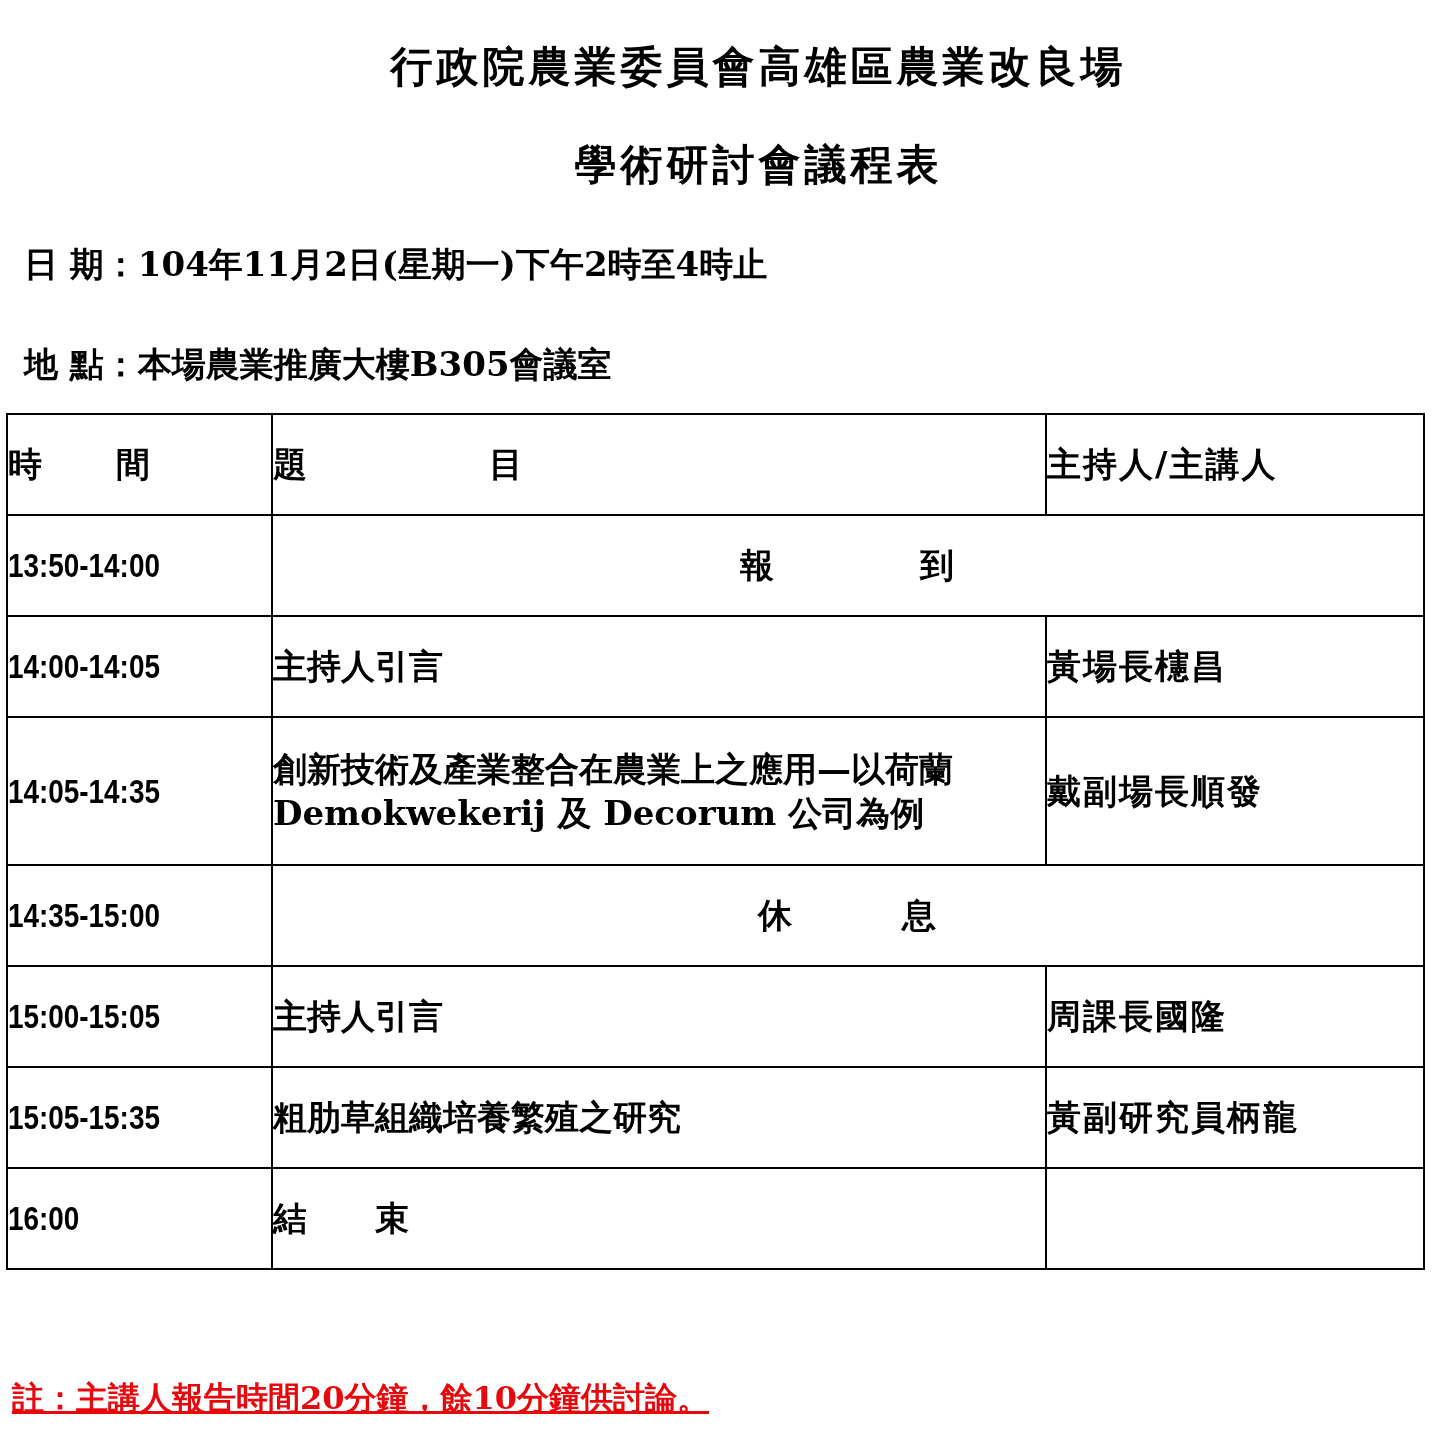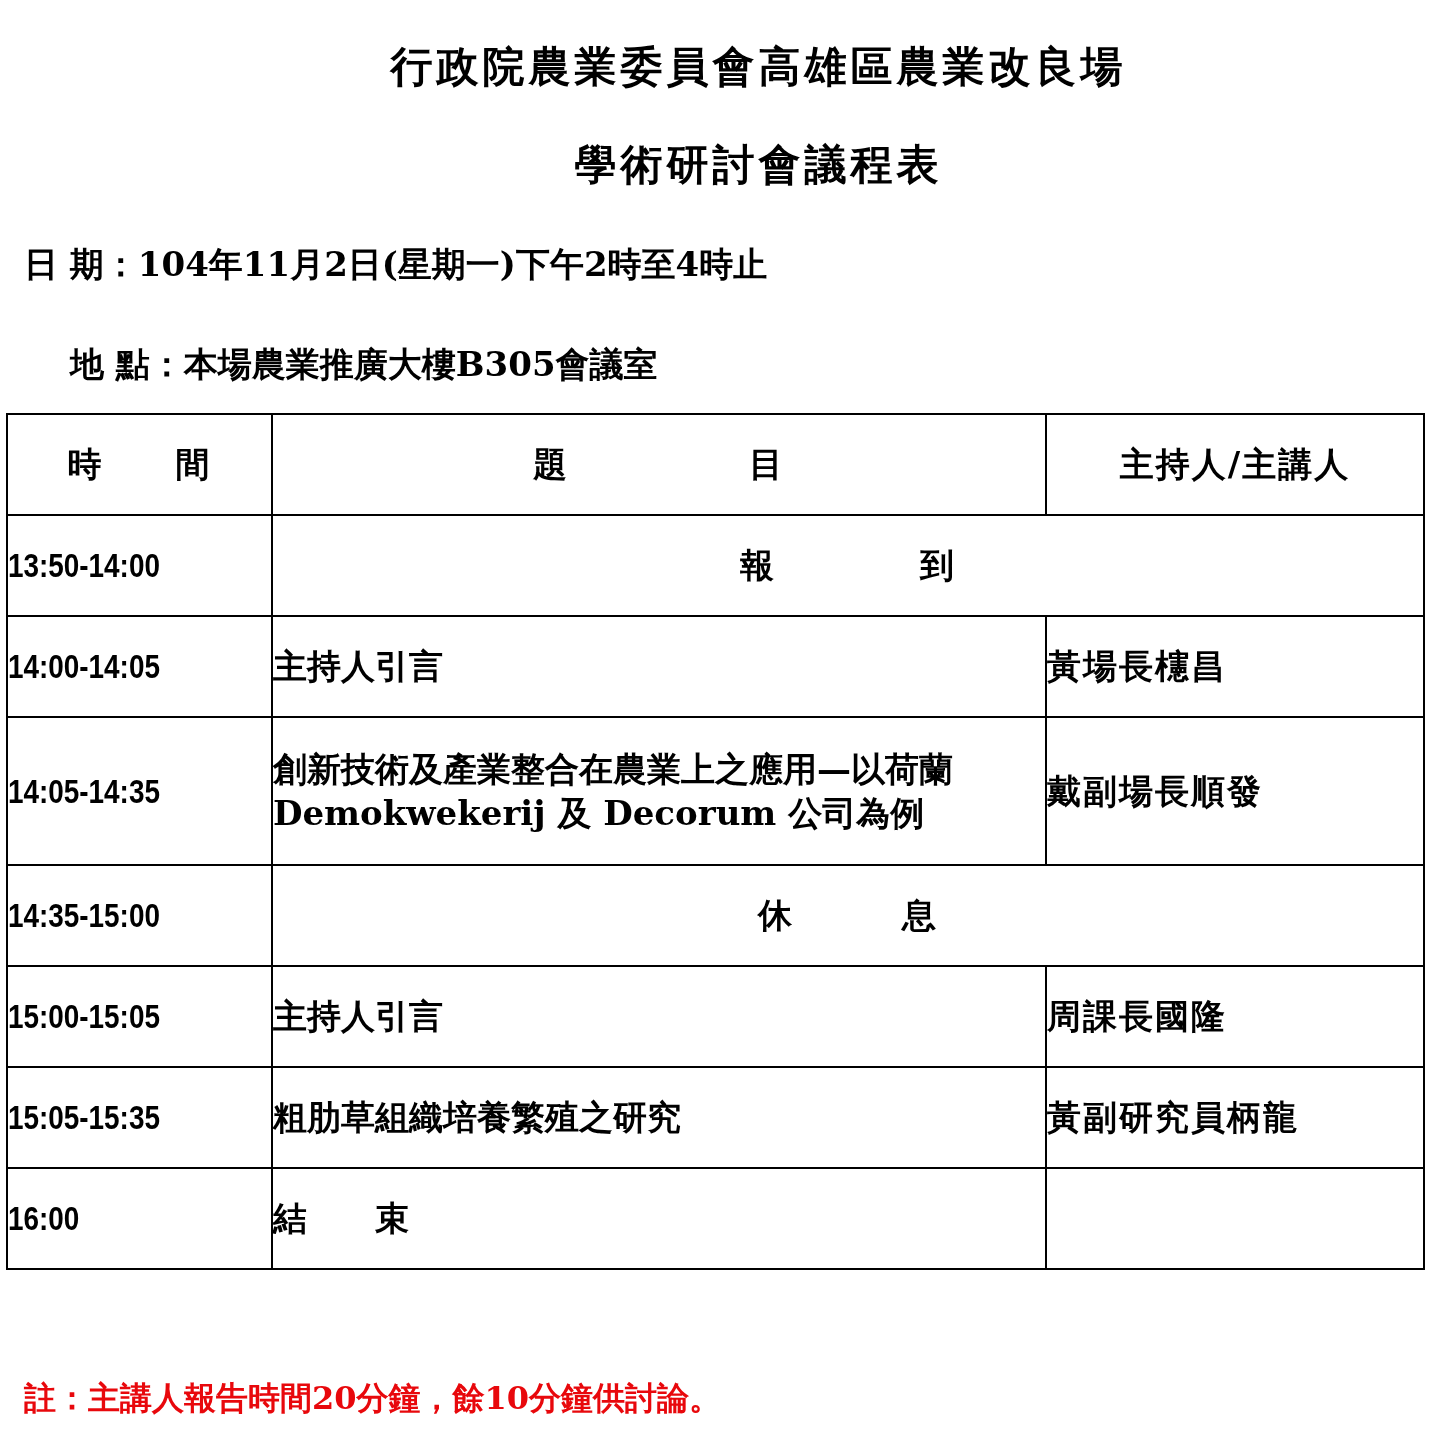--- a/index.html
+++ b/index.html
@@ -29,21 +29,21 @@
     .title.t2 { top: 144px; padding-left: 100px; box-sizing: border-box; }
     .meta {
       position: absolute;
       left: 24px;
       font-weight: bold;
       font-size: 34px;
       line-height: 1;
       white-space: nowrap;
     }
     .meta.date { top: 247px; }
-    .meta.place { top: 347px; margin-left: 46px; }
+    .meta.place { top: 347px; }
 
     table.agenda {
       position: absolute;
       left: 6px;
       top: 413px;
       width: 1417px;
       border-collapse: collapse;
       table-layout: fixed;
     }
     table.agenda td, table.agenda th {
@@ -54,21 +54,21 @@
       font-weight: bold;
       line-height: 1.3;
     }
     table.agenda tr { height: 101px; }
     table.agenda tr.tall { height: 148px; }
     col.c-time { width: 265px; }
     col.c-topic { width: 774px; }
     col.c-host { width: 378px; }
 
     th.h-time, th.h-topic, th.h-host {
-      text-align: center;
+      text-align: left;
       letter-spacing: 2px;
       margin-left: 34px;
     }
     th.h-time { padding-left: 0; }
     th.h-host { padding-left: 0; border-radius: 27px; }
 
     td.time {
       font-family: "Liberation Sans", "DejaVu Sans", sans-serif;
       font-weight: normal;
       font-size: 40px;
@@ -92,27 +92,28 @@
       letter-spacing: 2px;
     }
     td.host {
       padding-left: 16px;
       text-align: left;
       letter-spacing: 2px;
     }
 
     .note {
       position: absolute;
-      left: 24px;
+      left: 12px;
       top: 1382px;
       font-size: 32px;
       font-weight: bold;
       color: #e8080c;
       white-space: nowrap;
       line-height: 1;
+      text-decoration: underline;
     }
   </style>
 </head>
 <body>
 
 <div class="title t1">行政院農業委員會高雄區農業改良場</div>
 <div class="title t2">學術研討會議程表</div>
 
 <div class="meta date">
   <span>日 期：</span><span>104年11月2日(星期一)下午2時至4時止</span>

